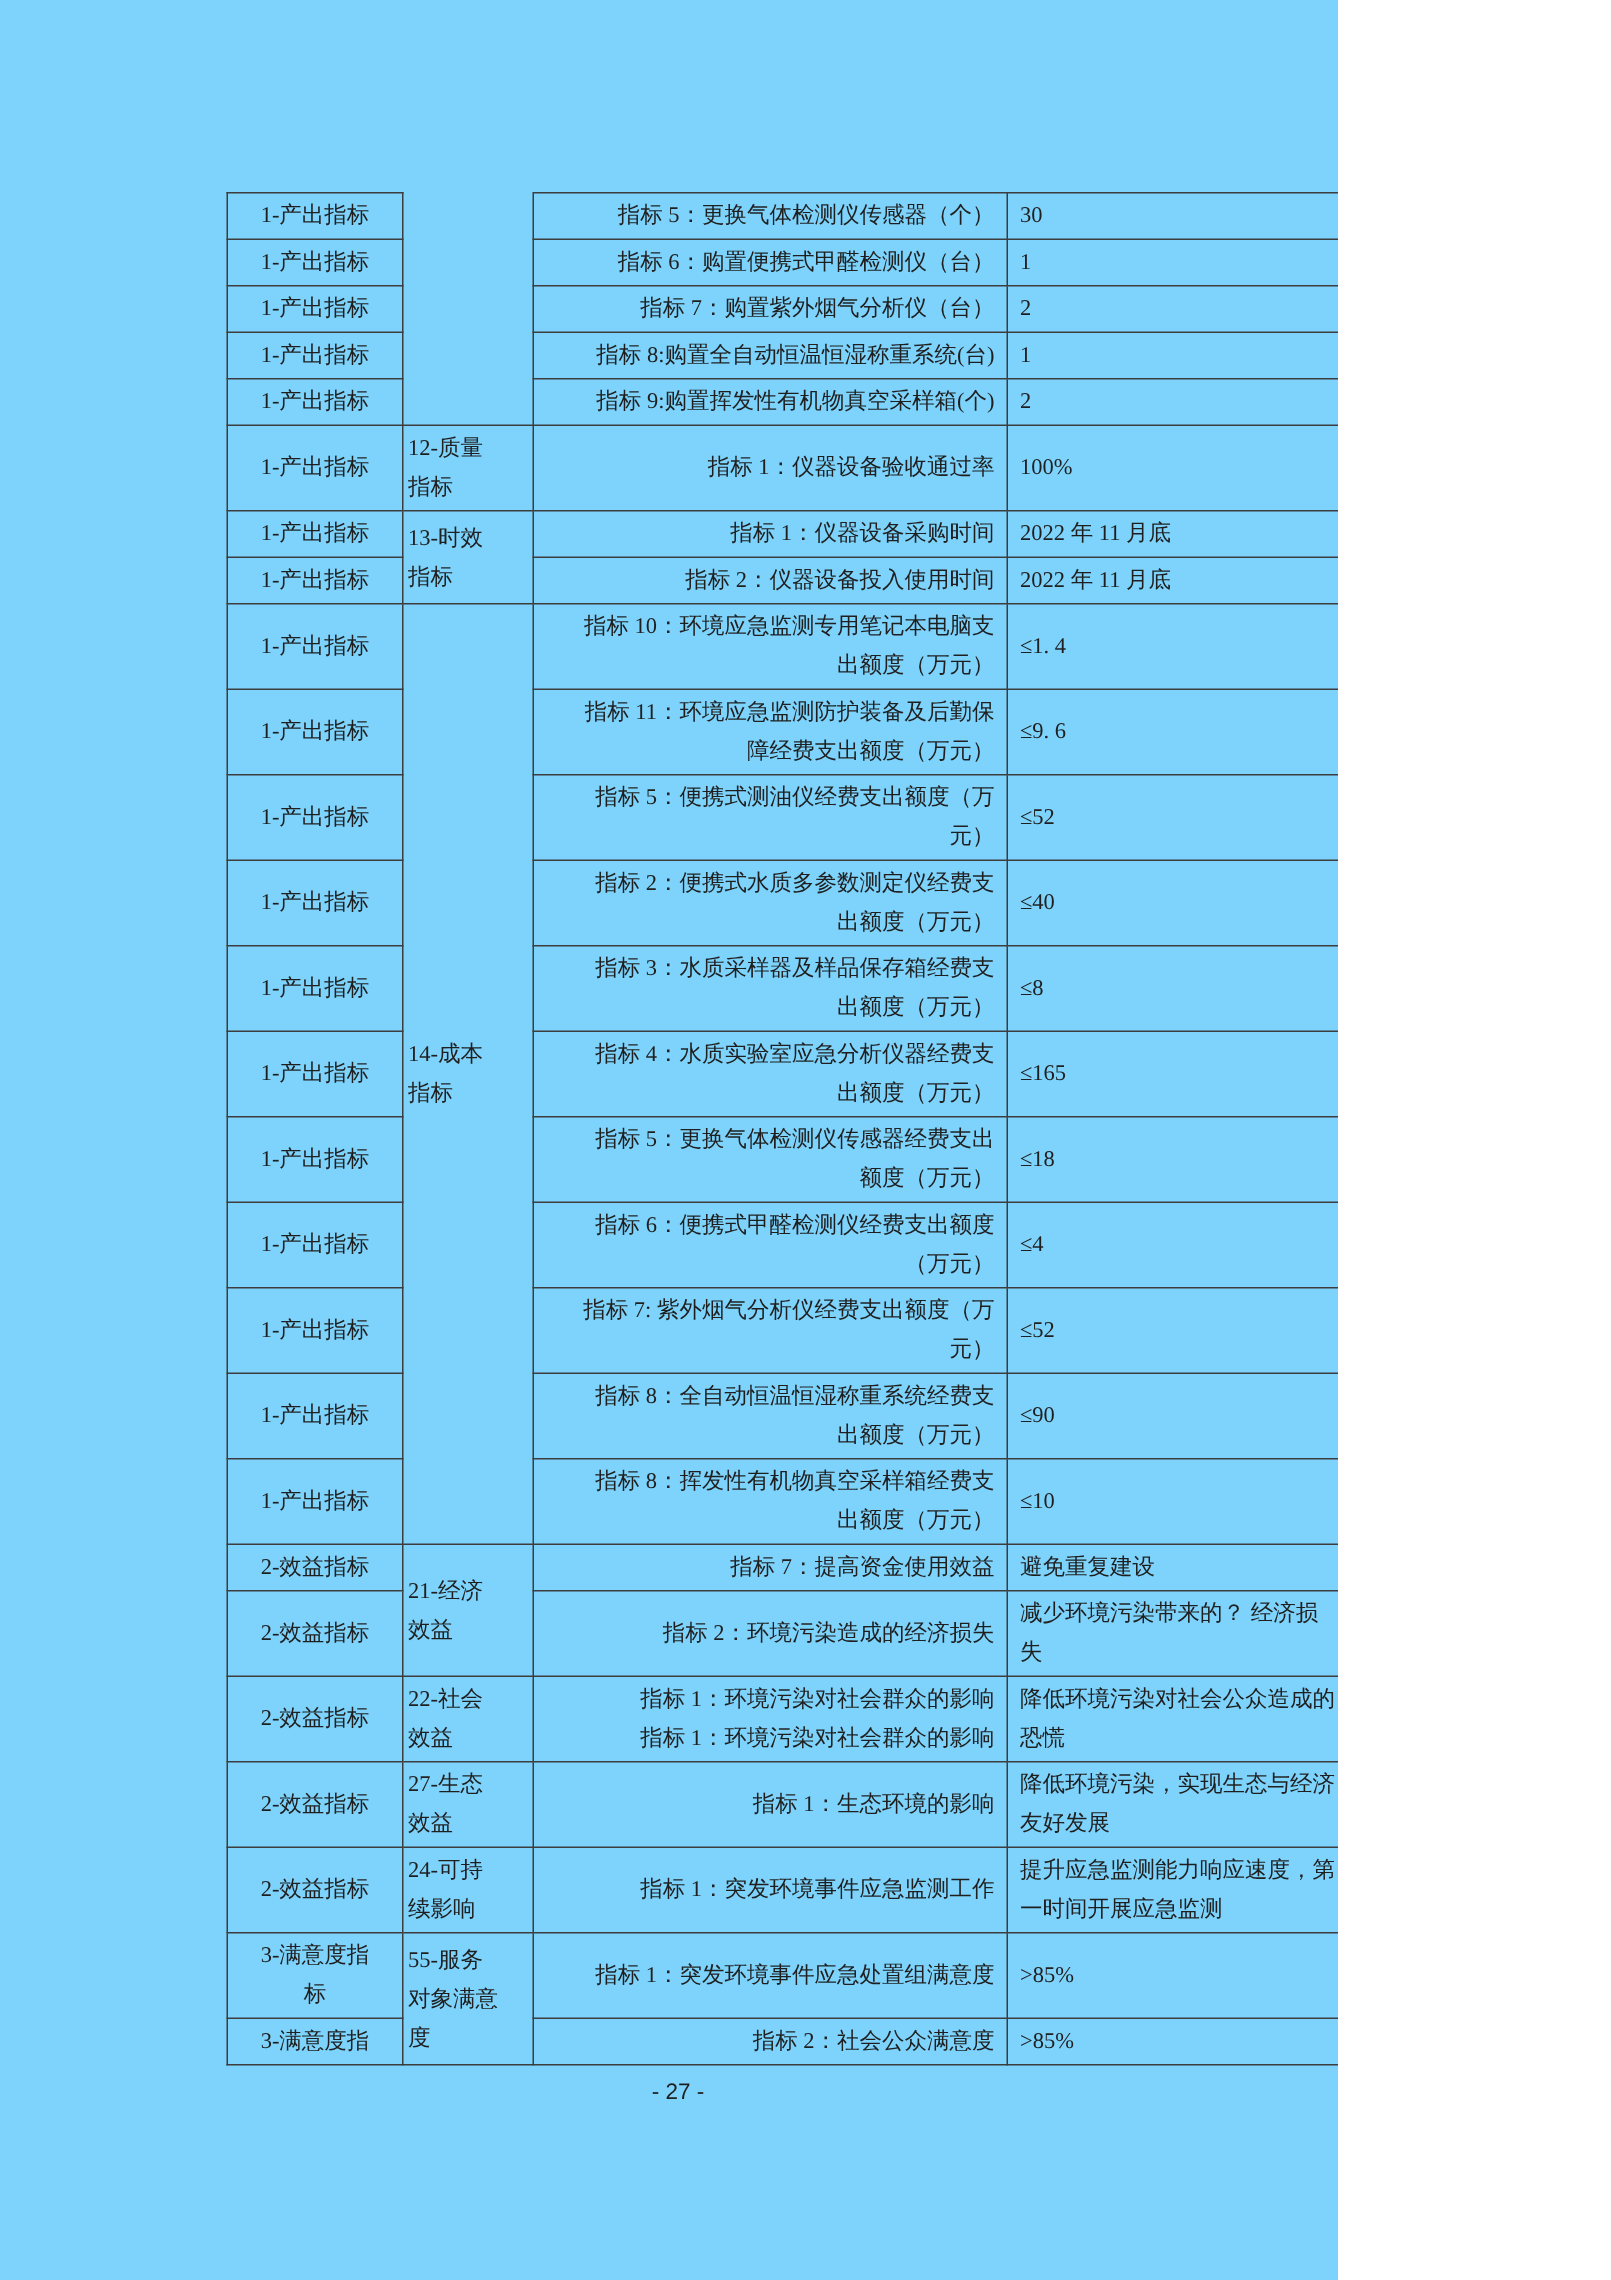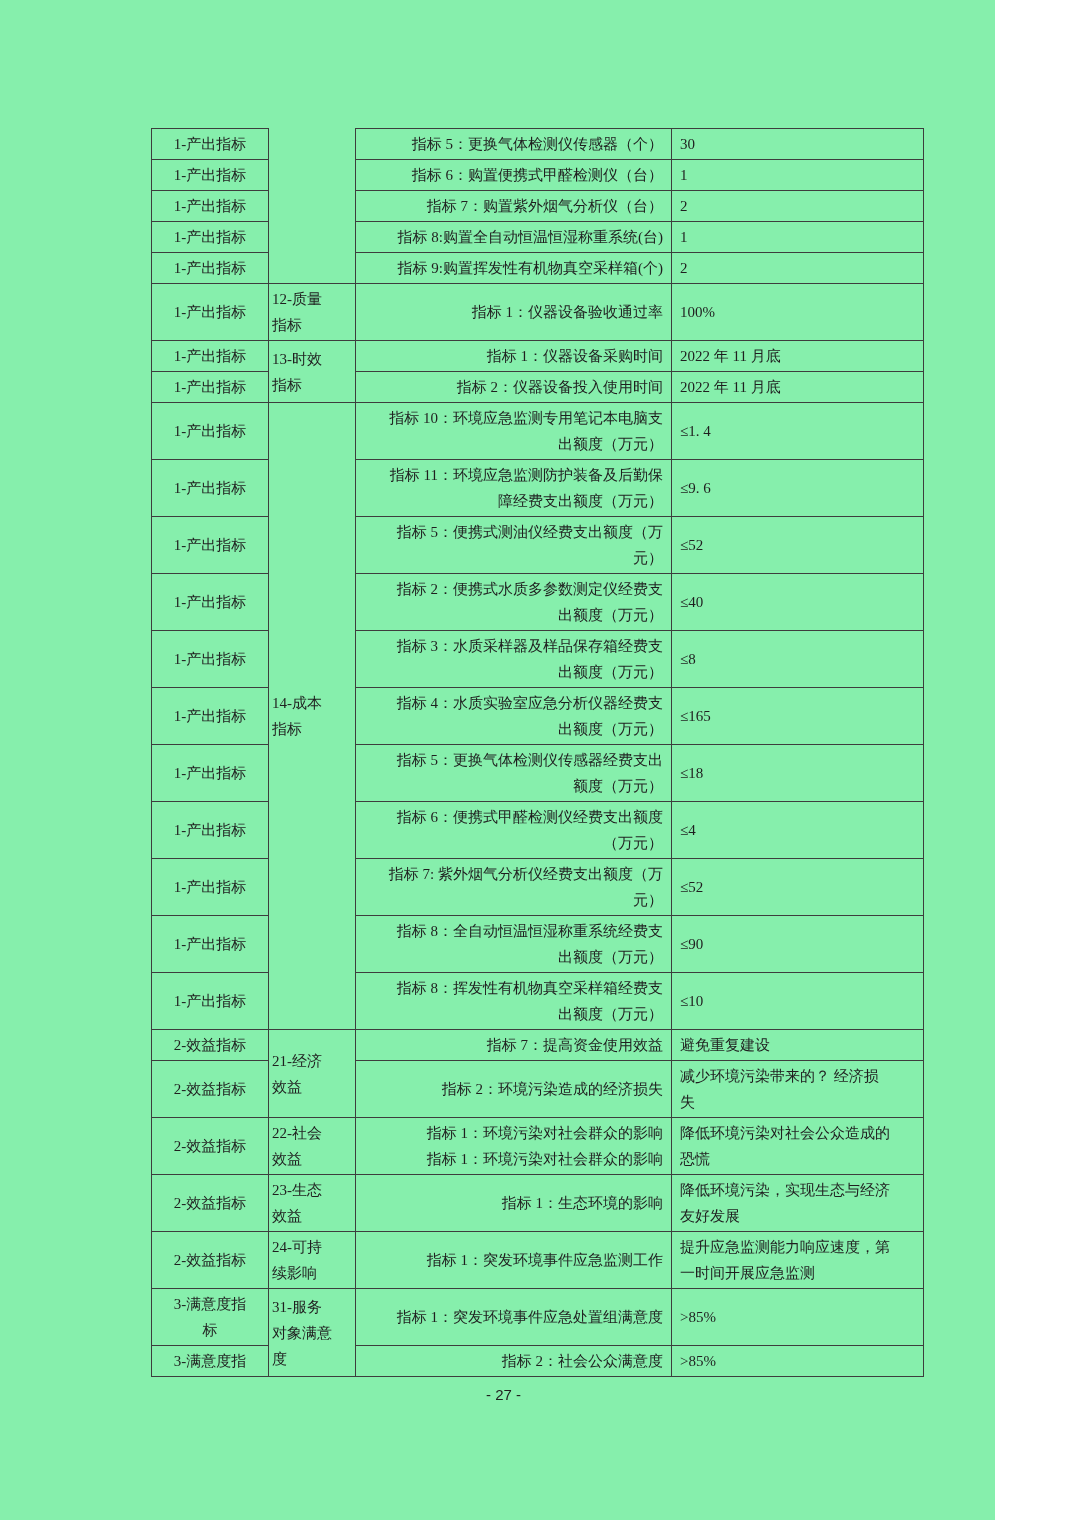--- a/index.html
+++ b/index.html
@@ -3,23 +3,23 @@
 <meta charset="utf-8">
 <style>
   * { margin: 0; padding: 0; box-sizing: border-box; }
   html, body { background: #ffffff; }
   body {
     font-family: "Liberation Serif", "DejaVu Serif", serif;
     color: #1f1f1f;
   }
   .page {
     position: relative;
-    width: 995px;
+    width: 892px;
     height: 1520px;
-    background: #86efac;
+    background: #7dd3fc;
     overflow: hidden;
   }
   table.indicator-table {
     position: absolute;
     left: 151px;
     top: 128px;
     width: 772px;
     border-collapse: collapse;
     table-layout: fixed;
   }
@@ -203,38 +203,38 @@
           <td class="cat">2-效益指标</td>
           <td class="sub" rowspan="1">22-社会
 效益</td>
           <td class="ind">指标 1：环境污染对社会群众的影响
 指标 1：环境污染对社会群众的影响</td>
           <td class="val">降低环境污染对社会公众造成的
 恐慌</td>
         </tr>
         <tr>
           <td class="cat">2-效益指标</td>
-          <td class="sub" rowspan="1">23-生态
+          <td class="sub" rowspan="1">27-生态
 效益</td>
           <td class="ind">指标 1：生态环境的影响</td>
           <td class="val">降低环境污染，实现生态与经济
 友好发展</td>
         </tr>
         <tr>
           <td class="cat">2-效益指标</td>
           <td class="sub" rowspan="1">24-可持
 续影响</td>
           <td class="ind">指标 1：突发环境事件应急监测工作</td>
           <td class="val">提升应急监测能力响应速度，第
 一时间开展应急监测</td>
         </tr>
         <tr>
           <td class="cat">3-满意度指
 标</td>
-          <td class="sub" rowspan="2">31-服务
+          <td class="sub" rowspan="2">55-服务
 对象满意
 度</td>
           <td class="ind">指标 1：突发环境事件应急处置组满意度</td>
           <td class="val">&gt;85%</td>
         </tr>
         <tr>
           <td class="cat">3-满意度指</td>
           <td class="ind">指标 2：社会公众满意度</td>
           <td class="val">&gt;85%</td>
         </tr>

